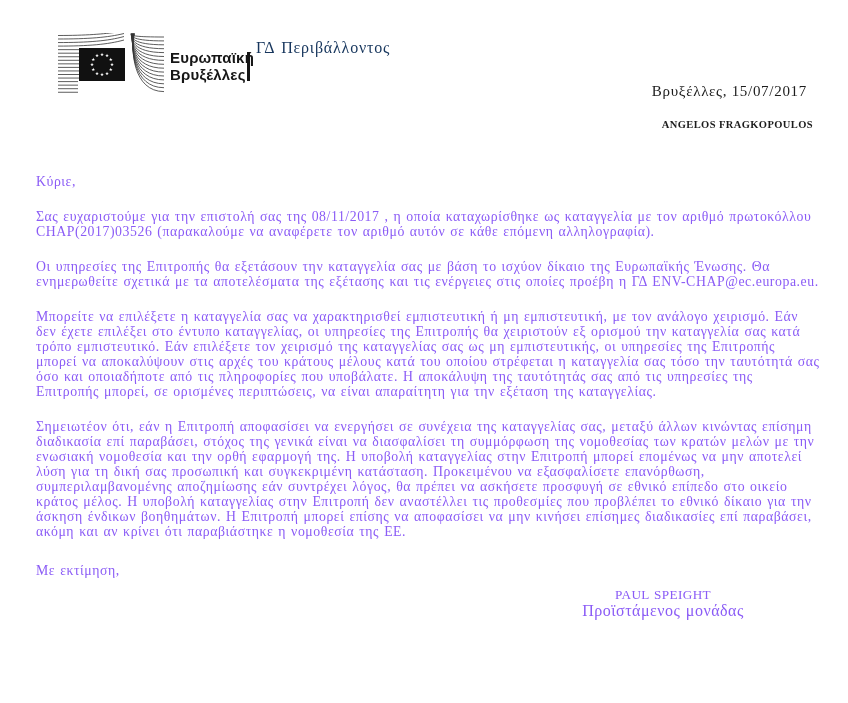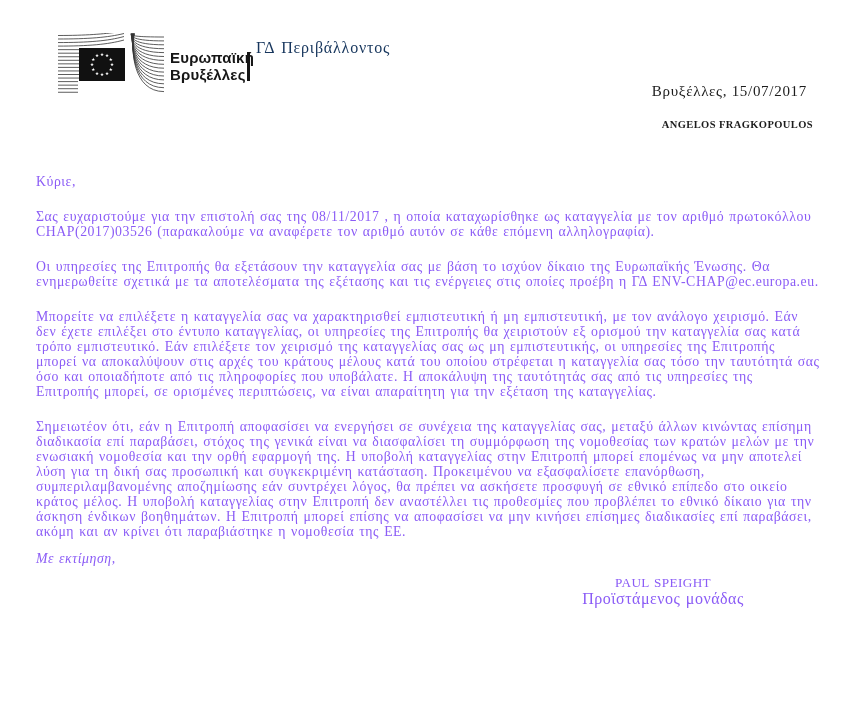--- a/index.html
+++ b/index.html
@@ -40,21 +40,21 @@
   
   .letter {
     position: absolute; left: 36px; right: 28px; top: 174px;
     font-size: 13.8px; line-height: 15px;
     letter-spacing: 0.55px; word-spacing: 1px;
     color: #8b5cf6;
   }
   .salutation { margin-bottom: 14px; }
   .letter p.para { margin-top: 20px; }
   .letter p.para:first-of-type { margin-top: 0; }
-  .closing { margin-top: 12px; font-style: italic; }
+  .closing { margin-top: 24px; }
   .signature {
     margin-top: 9px; margin-left: 527px; width: 200px;
     text-align: center; line-height: 15.5px;
   }
   .signature .sig-name { font-size: 13.2px; letter-spacing: 0.4px; text-align: center; }
   .signature .sig-title { font-size: 16px; letter-spacing: 0.5px; }
 </style>
 </head>
 <body>
 

